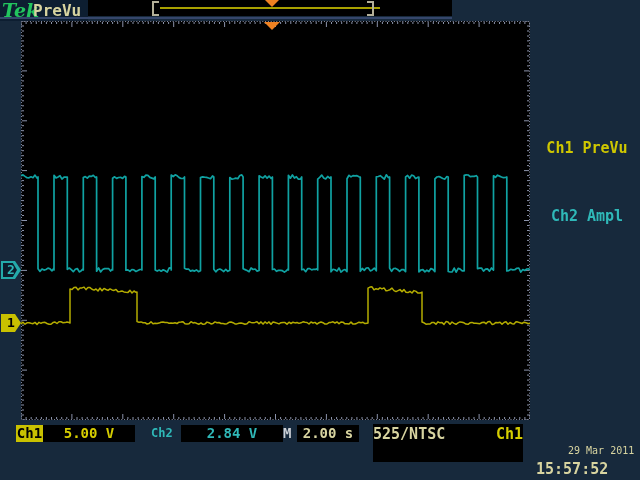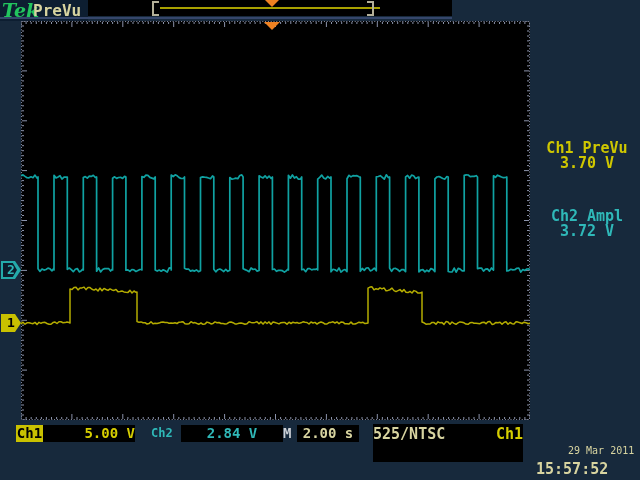--- a/index.html
+++ b/index.html
@@ -51,21 +51,21 @@
   
   .meas{left:538px;width:98px;text-align:center;font-size:15px;font-weight:bold;line-height:15px;}
   #meas-1{top:141px;color:#cfc700;}
   #meas-2{top:209px;color:#2fb8b8;}
 
   
   .rbox{top:425px;height:17px;background:#000;font-size:14px;font-weight:bold;
         line-height:17px;text-align:center;}
   #ch1-badge{left:16px;top:425px;width:27px;height:17px;background:#c9c100;color:#000;
              font-size:14px;font-weight:bold;line-height:17px;text-align:center;}
-  #ch1-scale{left:43px;width:92px;color:#d6ce00;text-align:right;}
+  #ch1-scale{left:43px;width:92px;color:#d6ce00;}
   #ch2-label{left:151px;top:425px;color:#2fb8b8;font-size:12px;font-weight:bold;line-height:17px;}
   #ch2-scale{left:181px;width:102px;color:#2fb8b8;}
   #m-label{left:283px;top:425px;color:#ccd0d6;font-size:14px;font-weight:bold;line-height:17px;}
   #m-scale{left:297px;width:62px;color:#d8d4a0;}
 
   #trig-box{left:373px;top:424px;width:150px;height:38px;background:#000;
             font-size:15px;font-weight:bold;color:#d8d4a0;}
   #trig-line1{position:absolute;left:0;top:1px;width:100%;display:flex;
               justify-content:space-between;gap:13px;line-height:18px;}
   #trig-line1 .src{color:#d6ce00;}
@@ -105,25 +105,23 @@
   <div class="inner"></div>
   <div class="lbl">2</div>
 </div>
 <div class="abs chmark" id="marker-ch1">
   <div class="shape"></div>
   <div class="lbl">1</div>
 </div>
 
 <div class="abs meas" id="meas-1">
   <div>Ch1 PreVu</div>
-  <div>3.70 V</div>
 </div>
 <div class="abs meas" id="meas-2">
   <div>Ch2 Ampl</div>
-  <div>3.72 V</div>
 </div>
 
 <div class="abs" id="ch1-badge">Ch1</div>
 <div class="abs rbox" id="ch1-scale">5.00 V</div>
 <div class="abs" id="ch2-label">Ch2</div>
 <div class="abs rbox" id="ch2-scale">2.84 V</div>
 <div class="abs" id="m-label">M</div>
 <div class="abs rbox" id="m-scale">2.00 s</div>
 
 <div class="abs" id="trig-box">

